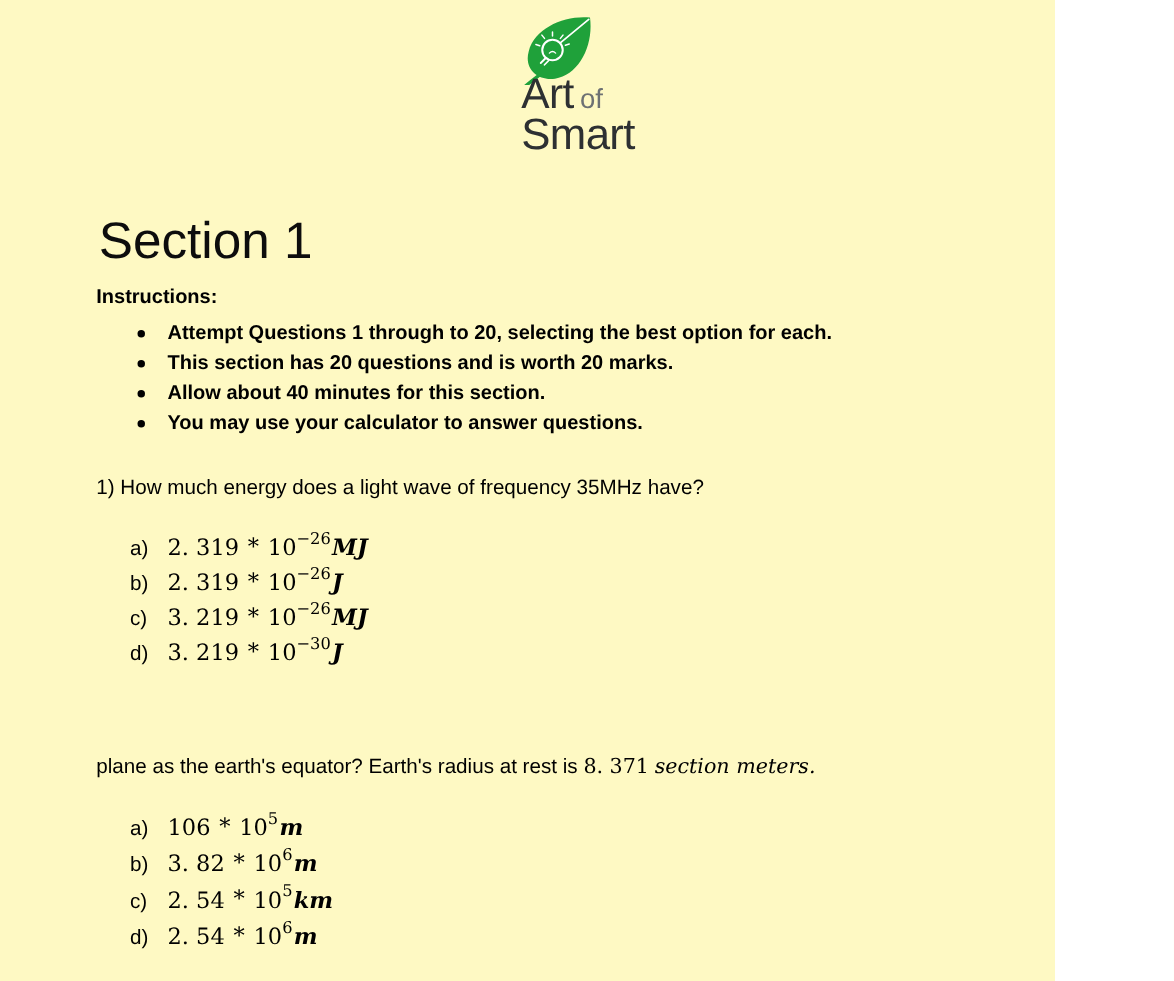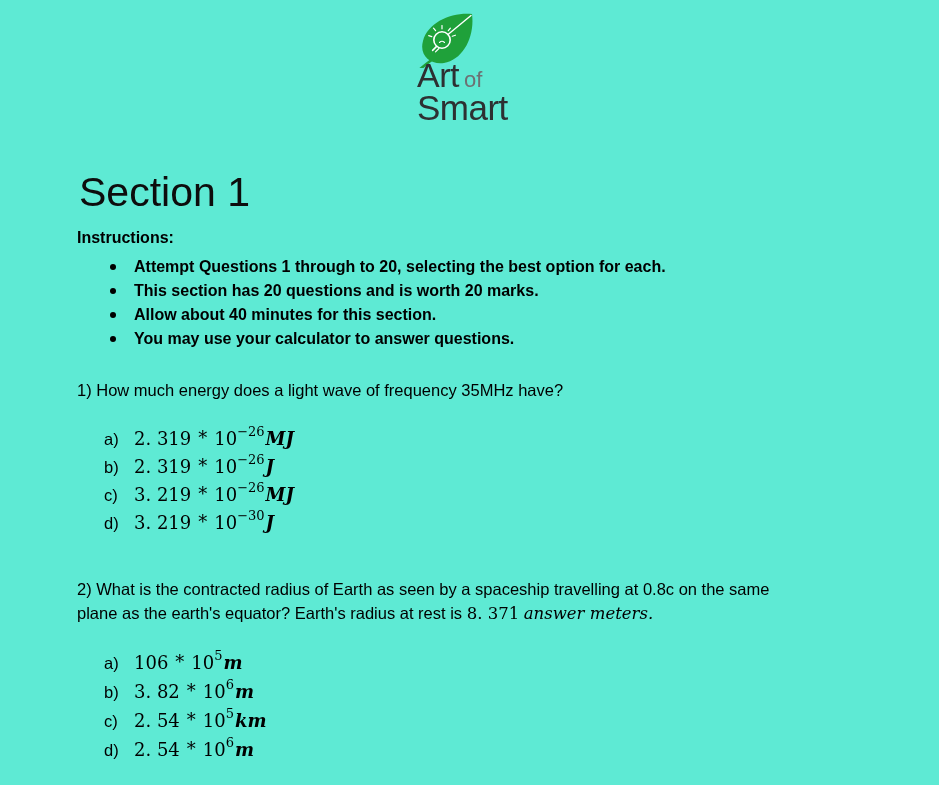--- a/index.html
+++ b/index.html
@@ -1,17 +1,17 @@
 <!DOCTYPE html>
 <html><head>
 <meta charset="utf-8">
 <style>
   html,body { margin:0; padding:0; background:#ffffff; }
   .page {
-    position:relative; width:939px; height:785px; background:#5eead4;
+    position:relative; width:844px; height:785px; background:#fef9c3;
     font-family:"Liberation Sans", sans-serif; color:#111111; overflow:hidden;
   }
 
   
   .logo-leaf { position:absolute; left:418px; top:12px; }
   .logo-art-line { position:absolute; left:417px; top:58px; line-height:1; white-space:nowrap; }
   .logo-art-line .art { font-size:34px; font-weight:500; color:#2d3032; letter-spacing:-0.5px; }
   .logo-art-line .of  { font-size:22px; font-weight:400; color:#6d7173; margin-left:5px; }
   .logo-smart-line { position:absolute; left:417px; top:90px; line-height:1; font-size:35px; font-weight:400; color:#2d3032; letter-spacing:-0.5px; }
 
@@ -106,24 +106,24 @@
       <span class="opt-label">c)</span>
       <span class="math"><span>3. 219</span><span class="op">*</span><span>10</span><sup class="exp">−26</sup><span class="unit">MJ</span></span>
     </div>
     <div class="option-row">
       <span class="opt-label">d)</span>
       <span class="math"><span>3. 219</span><span class="op">*</span><span>10</span><sup class="exp">−30</sup><span class="unit">J</span></span>
     </div>
   </div>
 
   <div class="q2-text">
-    <span>2) What is the contracted radius of Earth as seen by a spaceship travelling at 0.8c on the same</span><br>
+    <br>
     <span>plane as the earth's equator? Earth's radius at rest is</span>
     <span class="serif-upright">8. 371</span>
-    <span class="serif-italic">answer meters.</span>
+    <span class="serif-italic">section meters.</span>
   </div>
 
   <div class="q-options" id="q2-options">
     <div class="option-row">
       <span class="opt-label">a)</span>
       <span class="math"><span>106</span><span class="op">*</span><span>10</span><sup class="exp">5</sup><span class="unit">m</span></span>
     </div>
     <div class="option-row">
       <span class="opt-label">b)</span>
       <span class="math"><span>3. 82</span><span class="op">*</span><span>10</span><sup class="exp">6</sup><span class="unit">m</span></span>

